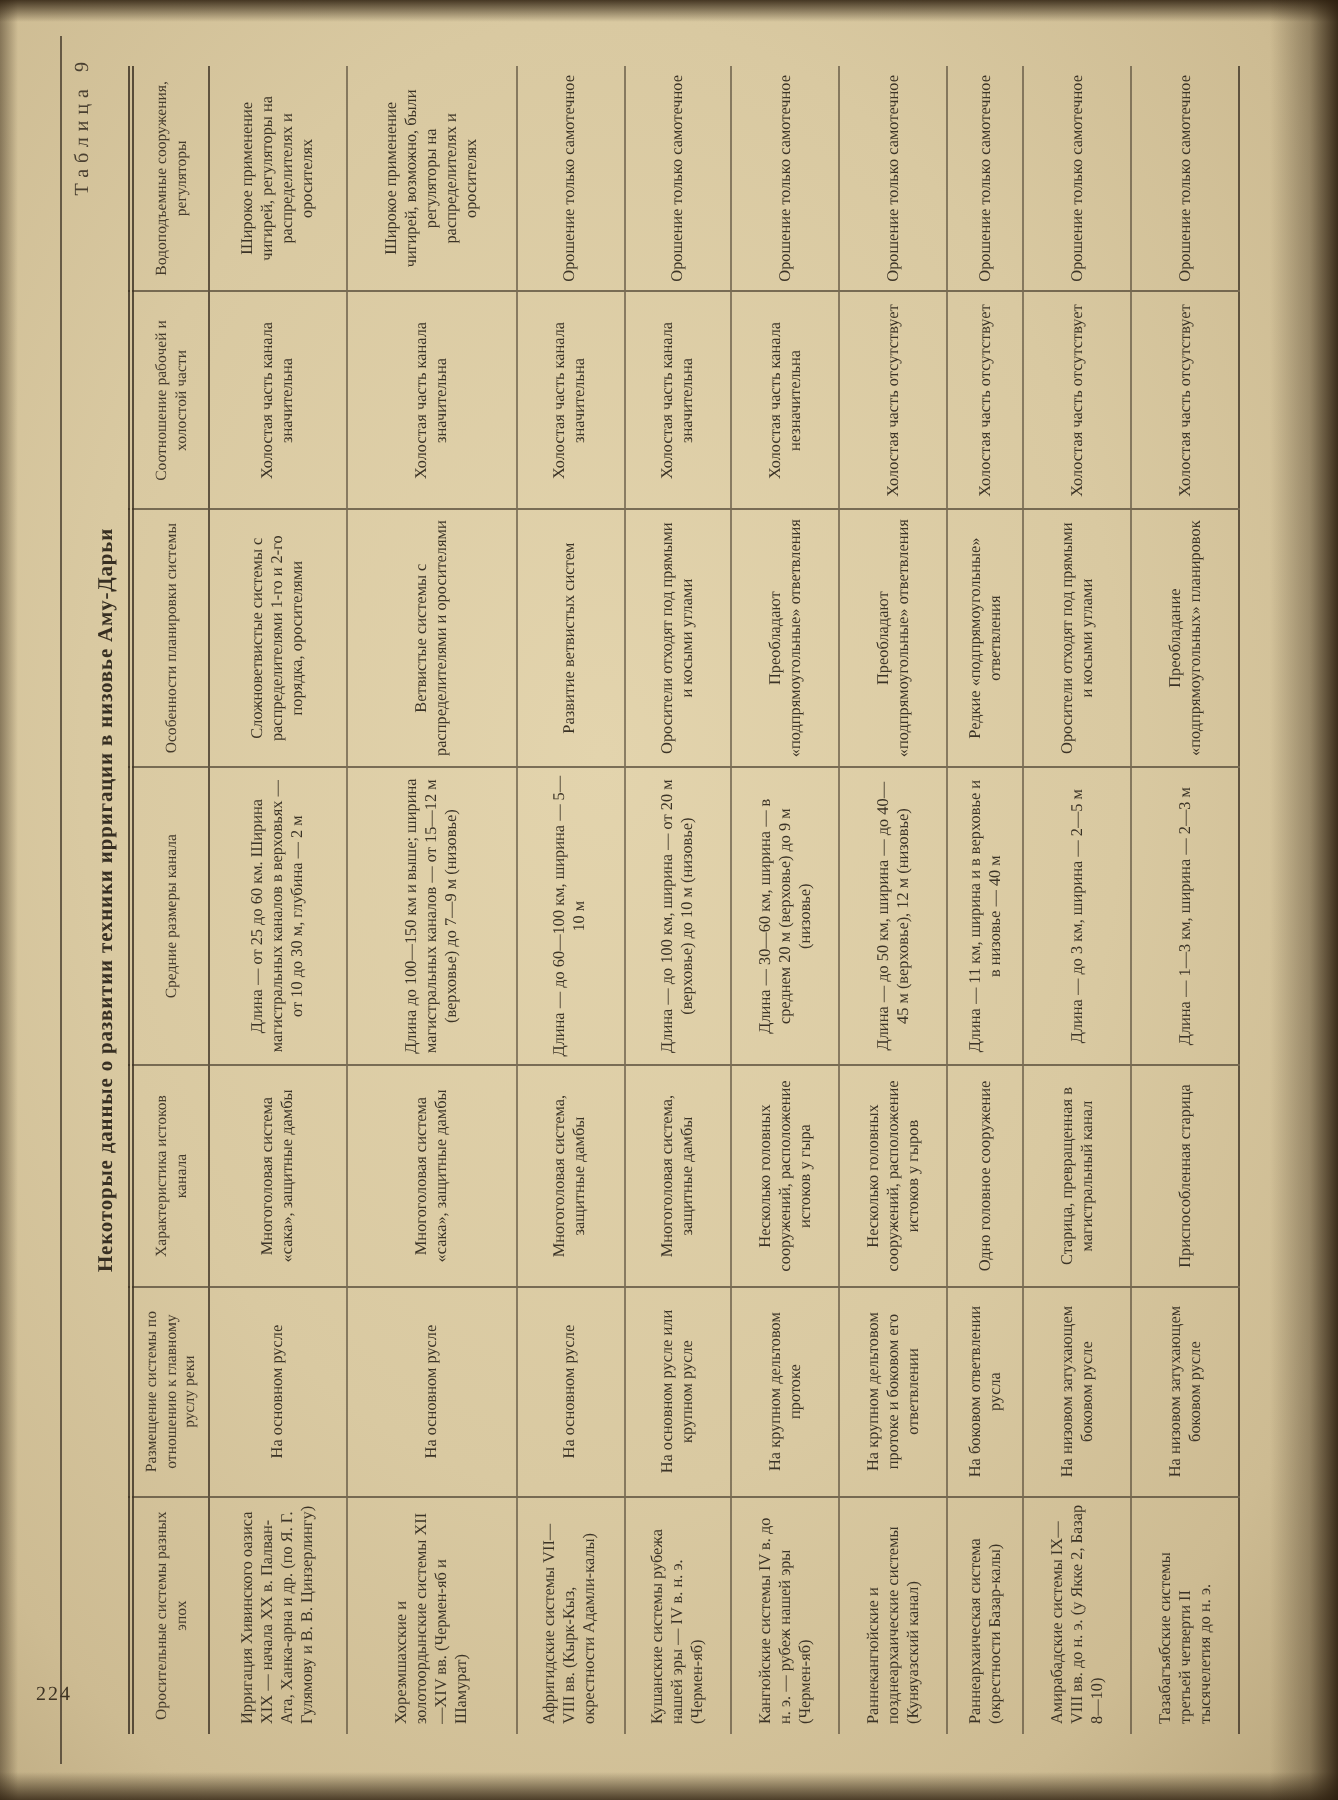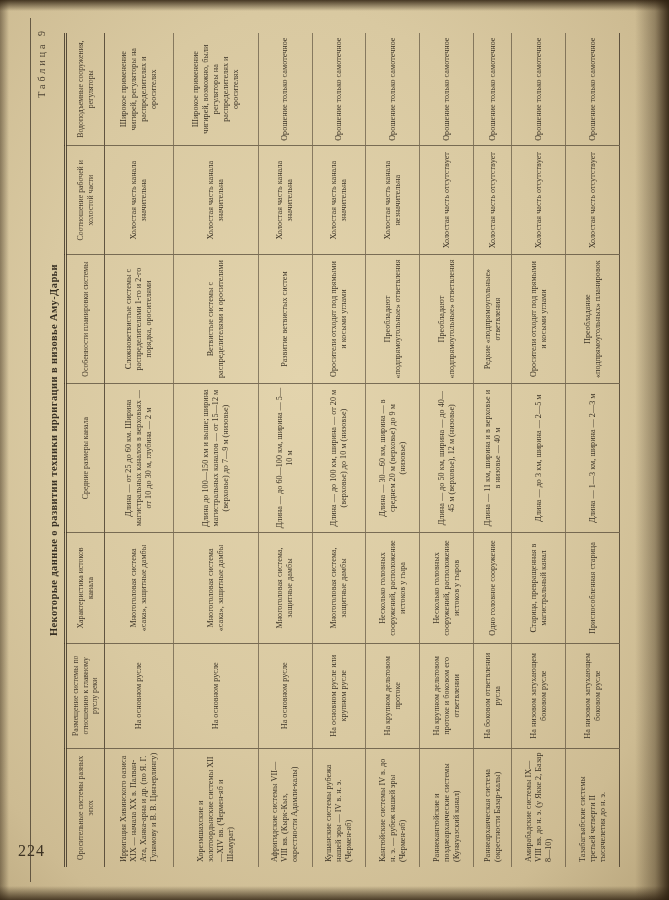--- a/index.html
+++ b/index.html
@@ -52,21 +52,21 @@
   .grid th:first-child,.grid td:first-child{border-left:none;}
   .grid th{
     font-weight:normal;font-size:7.8px;line-height:1.25;color:#453b2c;
     border-bottom:1px solid rgba(66,55,40,.8);padding:4px 3px;
   }
   .grid td{border-top:1px solid rgba(66,55,40,.55);}
   .grid tbody tr:first-child td{border-top:none;}
   .grid td.c0{text-align:left;padding-left:5px;}
   .page-number{
     position:absolute;left:18px;top:842px;
-    font-size:16px;letter-spacing:1px;color:#3c3222;
+    font-size:10px;letter-spacing:1px;color:#3c3222;
   }
 </style>
 </head>
 <body>
 
 <div class="page">
   <div class="table-wrap">
     <div class="land">
       <div class="table-label">Таблица 9</div>
       <div class="title">Некоторые данные о развитии техники ирригации в низовье Аму-Дарьи</div>

